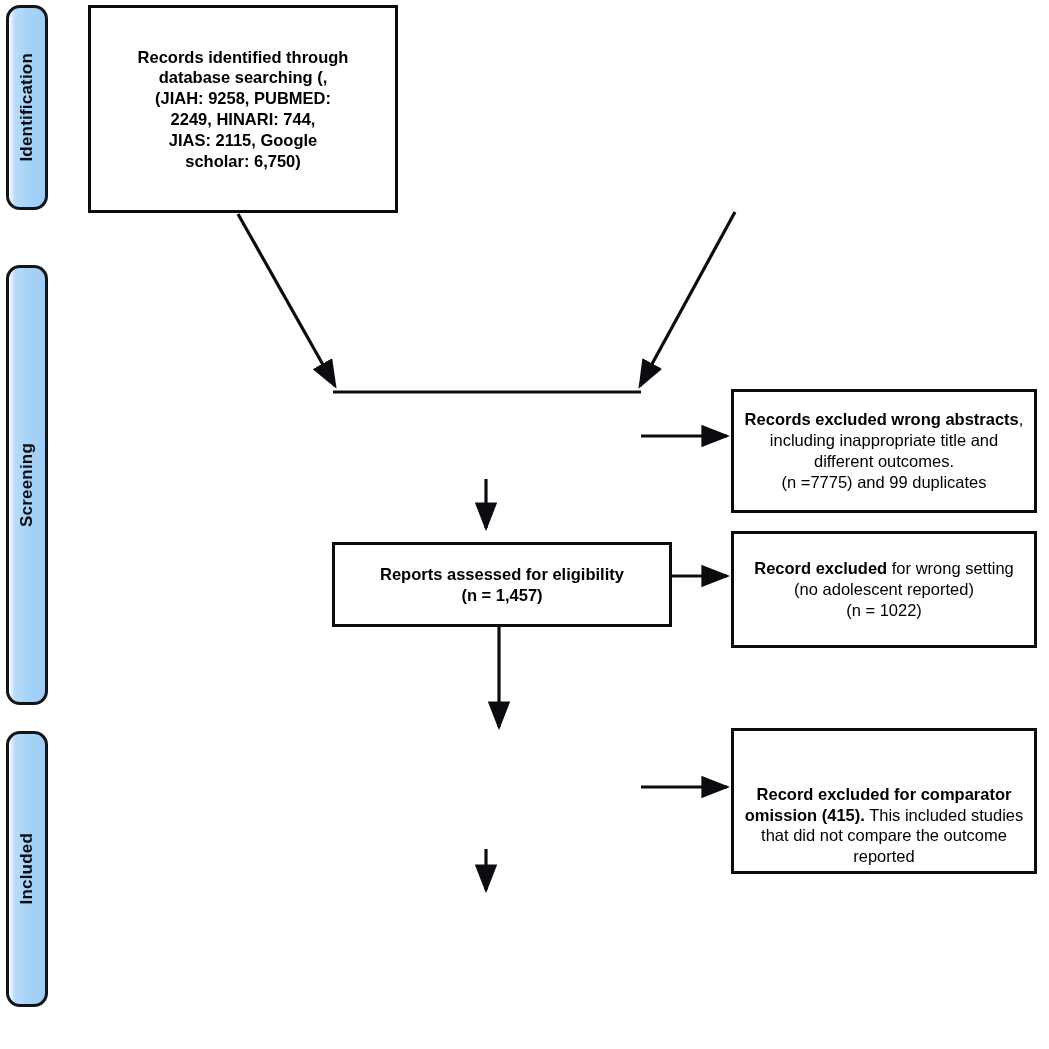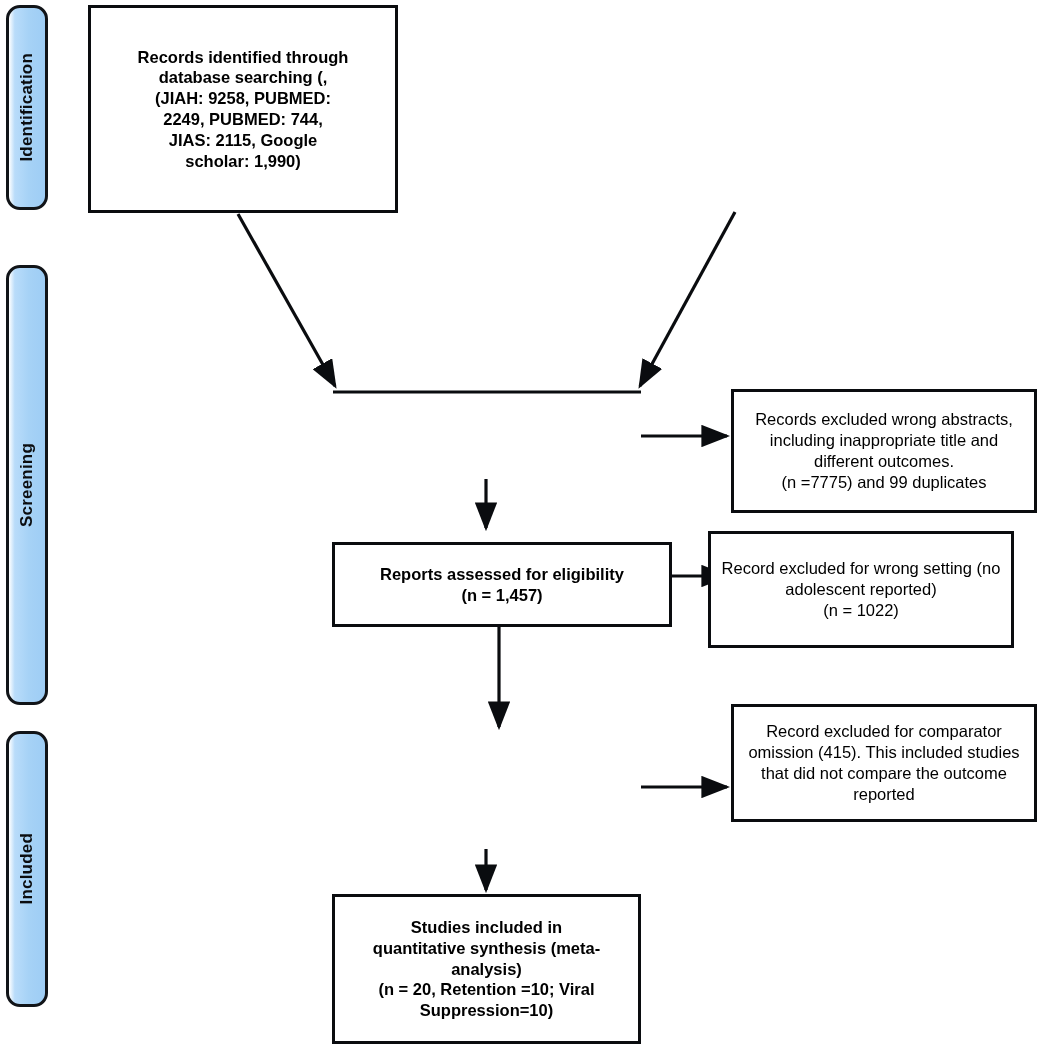--- a/index.html
+++ b/index.html
@@ -50,21 +50,21 @@
     text-align: center;
     padding: 4px 8px;
   }
   .box .box-text {
     font-size: 16.5px;
     line-height: 1.26;
     color: #000000;
     font-weight: bold;
   }
   .box .box-text.mixed { font-weight: normal; }
-  .box .box-text b { font-weight: normal; }
+  .box .box-text b { font-weight: bold; }
 
   
   #connectors {
     position: absolute;
     left: 0;
     top: 0;
     width: 1049px;
     height: 1049px;
     pointer-events: none;
   }
@@ -110,59 +110,50 @@
 
   <div class="phase-bar" style="left:6px; top:731px; width:42px; height:276px;">
     <span class="phase-text">Included</span>
   </div>
 
   <div class="box" style="left:88px; top:5px; width:310px; height:208px;">
     <div class="box-text">
       <span>Records identified through</span><br>
       <span>database searching (,</span><br>
       <span>(JIAH: 9258, PUBMED:</span><br>
-      <span>2249, PUBMED: 744,</span><br>
+      <span>2249, HINARI: 744,</span><br>
       <span>JIAS: 2115, Google</span><br>
-      <span>scholar: 1,990)</span>
+      <span>scholar: 6,750)</span>
     </div>
   </div>
 
 
 
   <div class="box" style="left:731px; top:389px; width:306px; height:124px;">
     <div class="box-text mixed">
       <b>Records excluded wrong abstracts</b><span>, including inappropriate title and different outcomes.</span><br>
       <span>(n =7775) and 99 duplicates</span>
     </div>
   </div>
 
   <div class="box" style="left:332px; top:542px; width:340px; height:85px;">
     <div class="box-text">
       <span>Reports assessed for eligibility</span><br>
       <span>(n = 1,457)</span>
     </div>
   </div>
 
-  <div class="box" style="left:708px; top:531px; width:306px; height:117px;">
+  <div class="box" style="left:731px; top:531px; width:306px; height:117px;">
     <div class="box-text mixed">
       <b>Record excluded</b><span> for wrong setting (no adolescent reported)</span><br>
       <span>(n = 1022)</span>
     </div>
   </div>
 
 
-  <div class="box" style="left:731px; top:704px; width:306px; height:118px;">
+  <div class="box" style="left:731px; top:728px; width:306px; height:146px;align-items:flex-end;">
     <div class="box-text mixed">
       <b>Record excluded for comparator omission (415).</b><span> This included studies that did not compare the outcome reported</span>
     </div>
   </div>
 
-  <div class="box" style="left:332px; top:894px; width:309px; height:150px;">
-    <div class="box-text">
-      <span>Studies included in</span><br>
-      <span>quantitative synthesis (meta-</span><br>
-      <span>analysis)</span><br>
-      <span>(n = 20, Retention =10; Viral</span><br>
-      <span>Suppression=10)</span>
-    </div>
-  </div>
 
 </div>
 
 </body></html>

